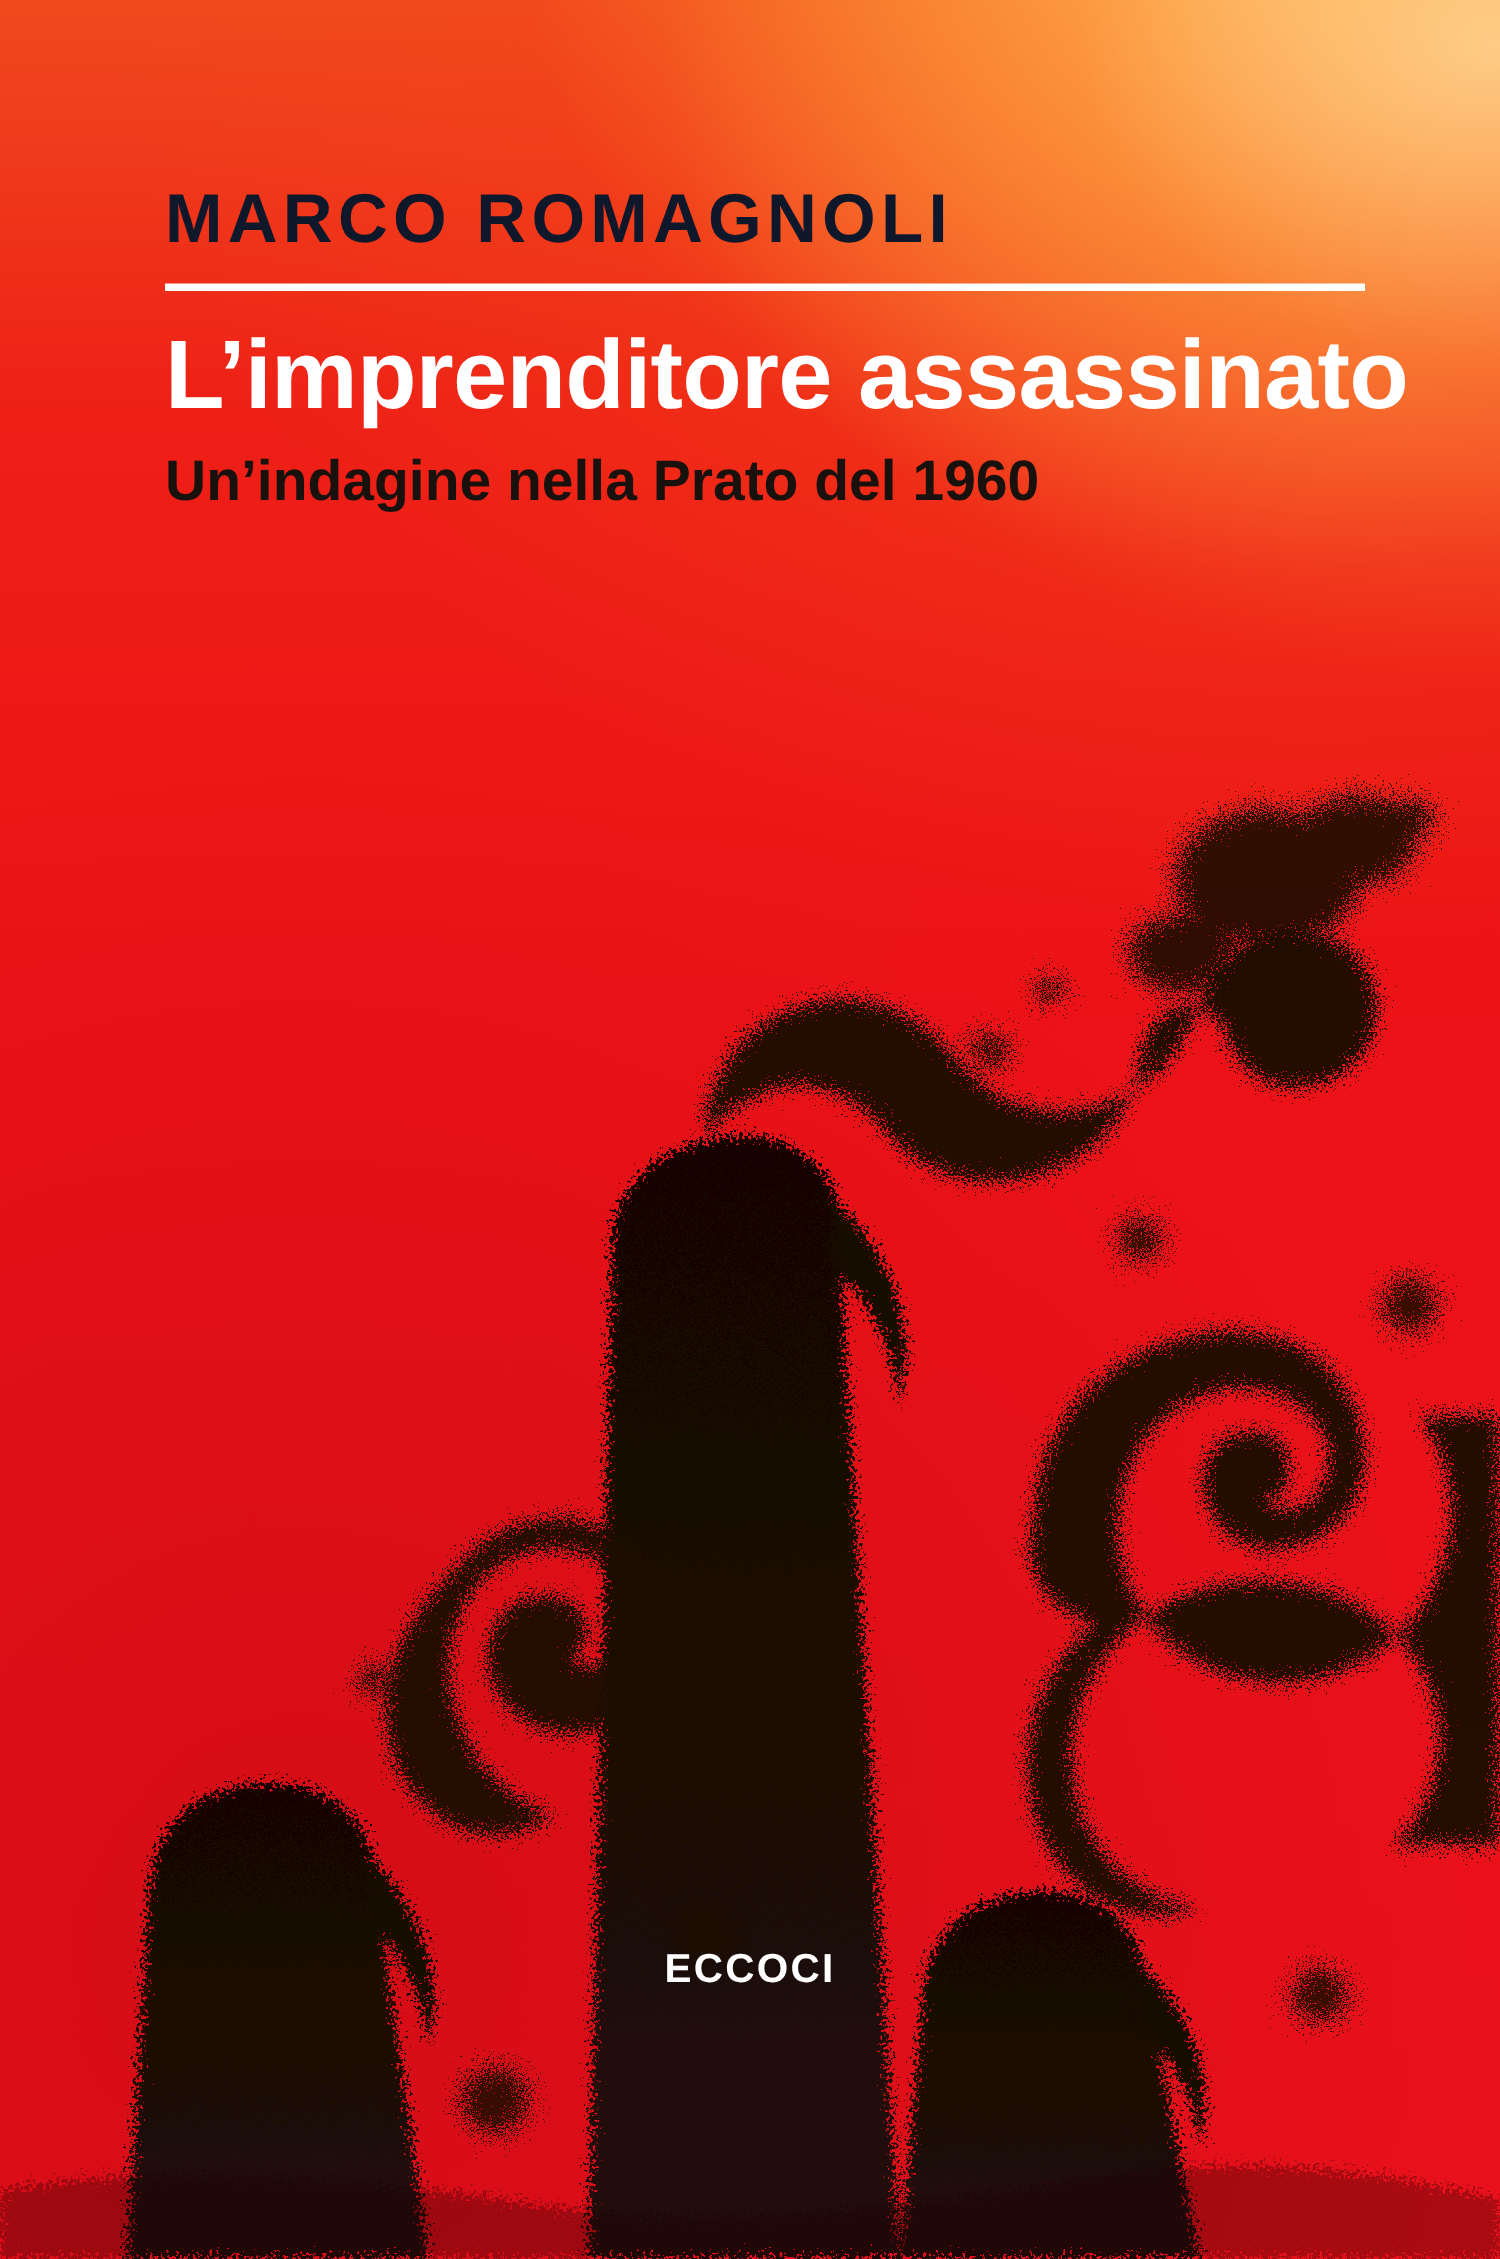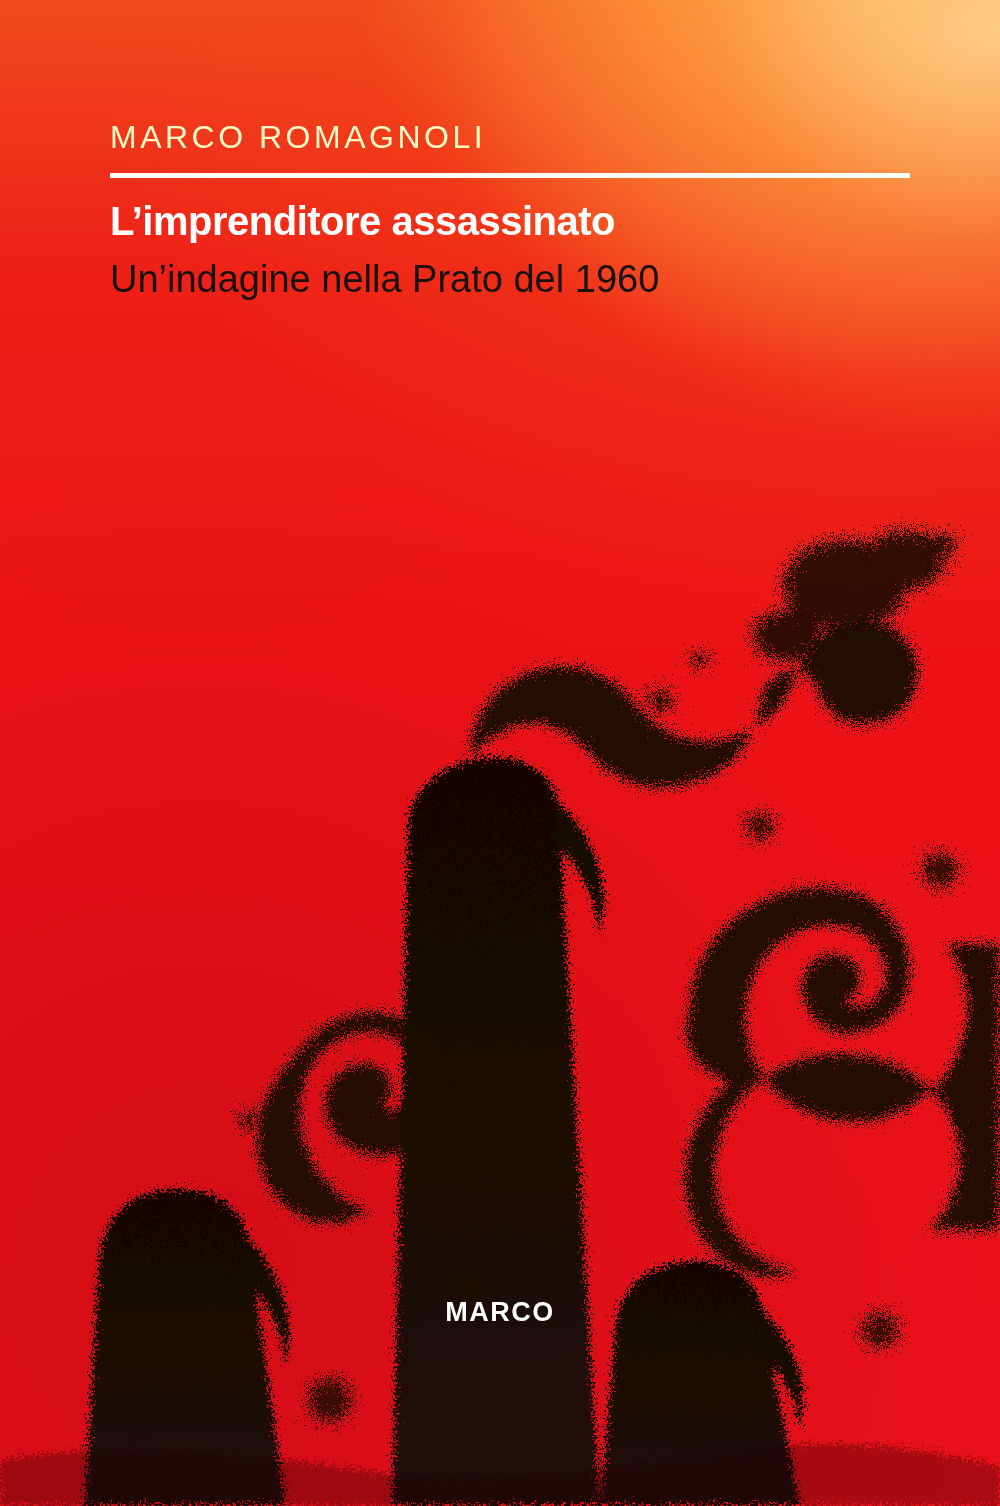--- a/index.html
+++ b/index.html
@@ -47,47 +47,47 @@
   }
 
   
   .text-block {
     position: absolute;
     left: 110px;
     top: 120px;
     width: 800px;
   }
   .author {
-    color: #fef9c3;
-    font-size: 32px;
-    font-weight: 400;
+    color: #0f172a;
+    font-size: 46px;
+    font-weight: 700;
     letter-spacing: 3.5px;
     line-height: 1.1;
     margin: 0 0 18px 0;
     white-space: nowrap;
   }
   .rule {
     height: 5px;
     background: #ffffff;
     width: 800px;
     margin: 0 0 22px 0;
   }
   .title {
     color: #ffffff;
-    font-size: 40px;
+    font-size: 65px;
     font-weight: 700;
     letter-spacing: -0.5px;
     line-height: 1.05;
     margin: 0 0 16px 0;
     white-space: nowrap;
   }
   .subtitle {
     color: #18110e;
     font-size: 38px;
-    font-weight: 400;
+    font-weight: 700;
     letter-spacing: 0px;
     line-height: 1.15;
     margin: 0;
     white-space: nowrap;
   }
 
   
   .publisher {
     position: absolute;
     left: 0;
@@ -214,16 +214,16 @@
   </svg>
 
   <div class="text-block">
     <h2 class="author">MARCO ROMAGNOLI</h2>
     <div class="rule"></div>
     <h1 class="title">L’imprenditore assassinato</h1>
     <p class="subtitle">Un’indagine nella Prato del 1960</p>
   </div>
 
   <div class="publisher">
-    <span>MARCO</span>
+    <span>ECCOCI</span>
   </div>
 
 </div>
 
 </body></html>

